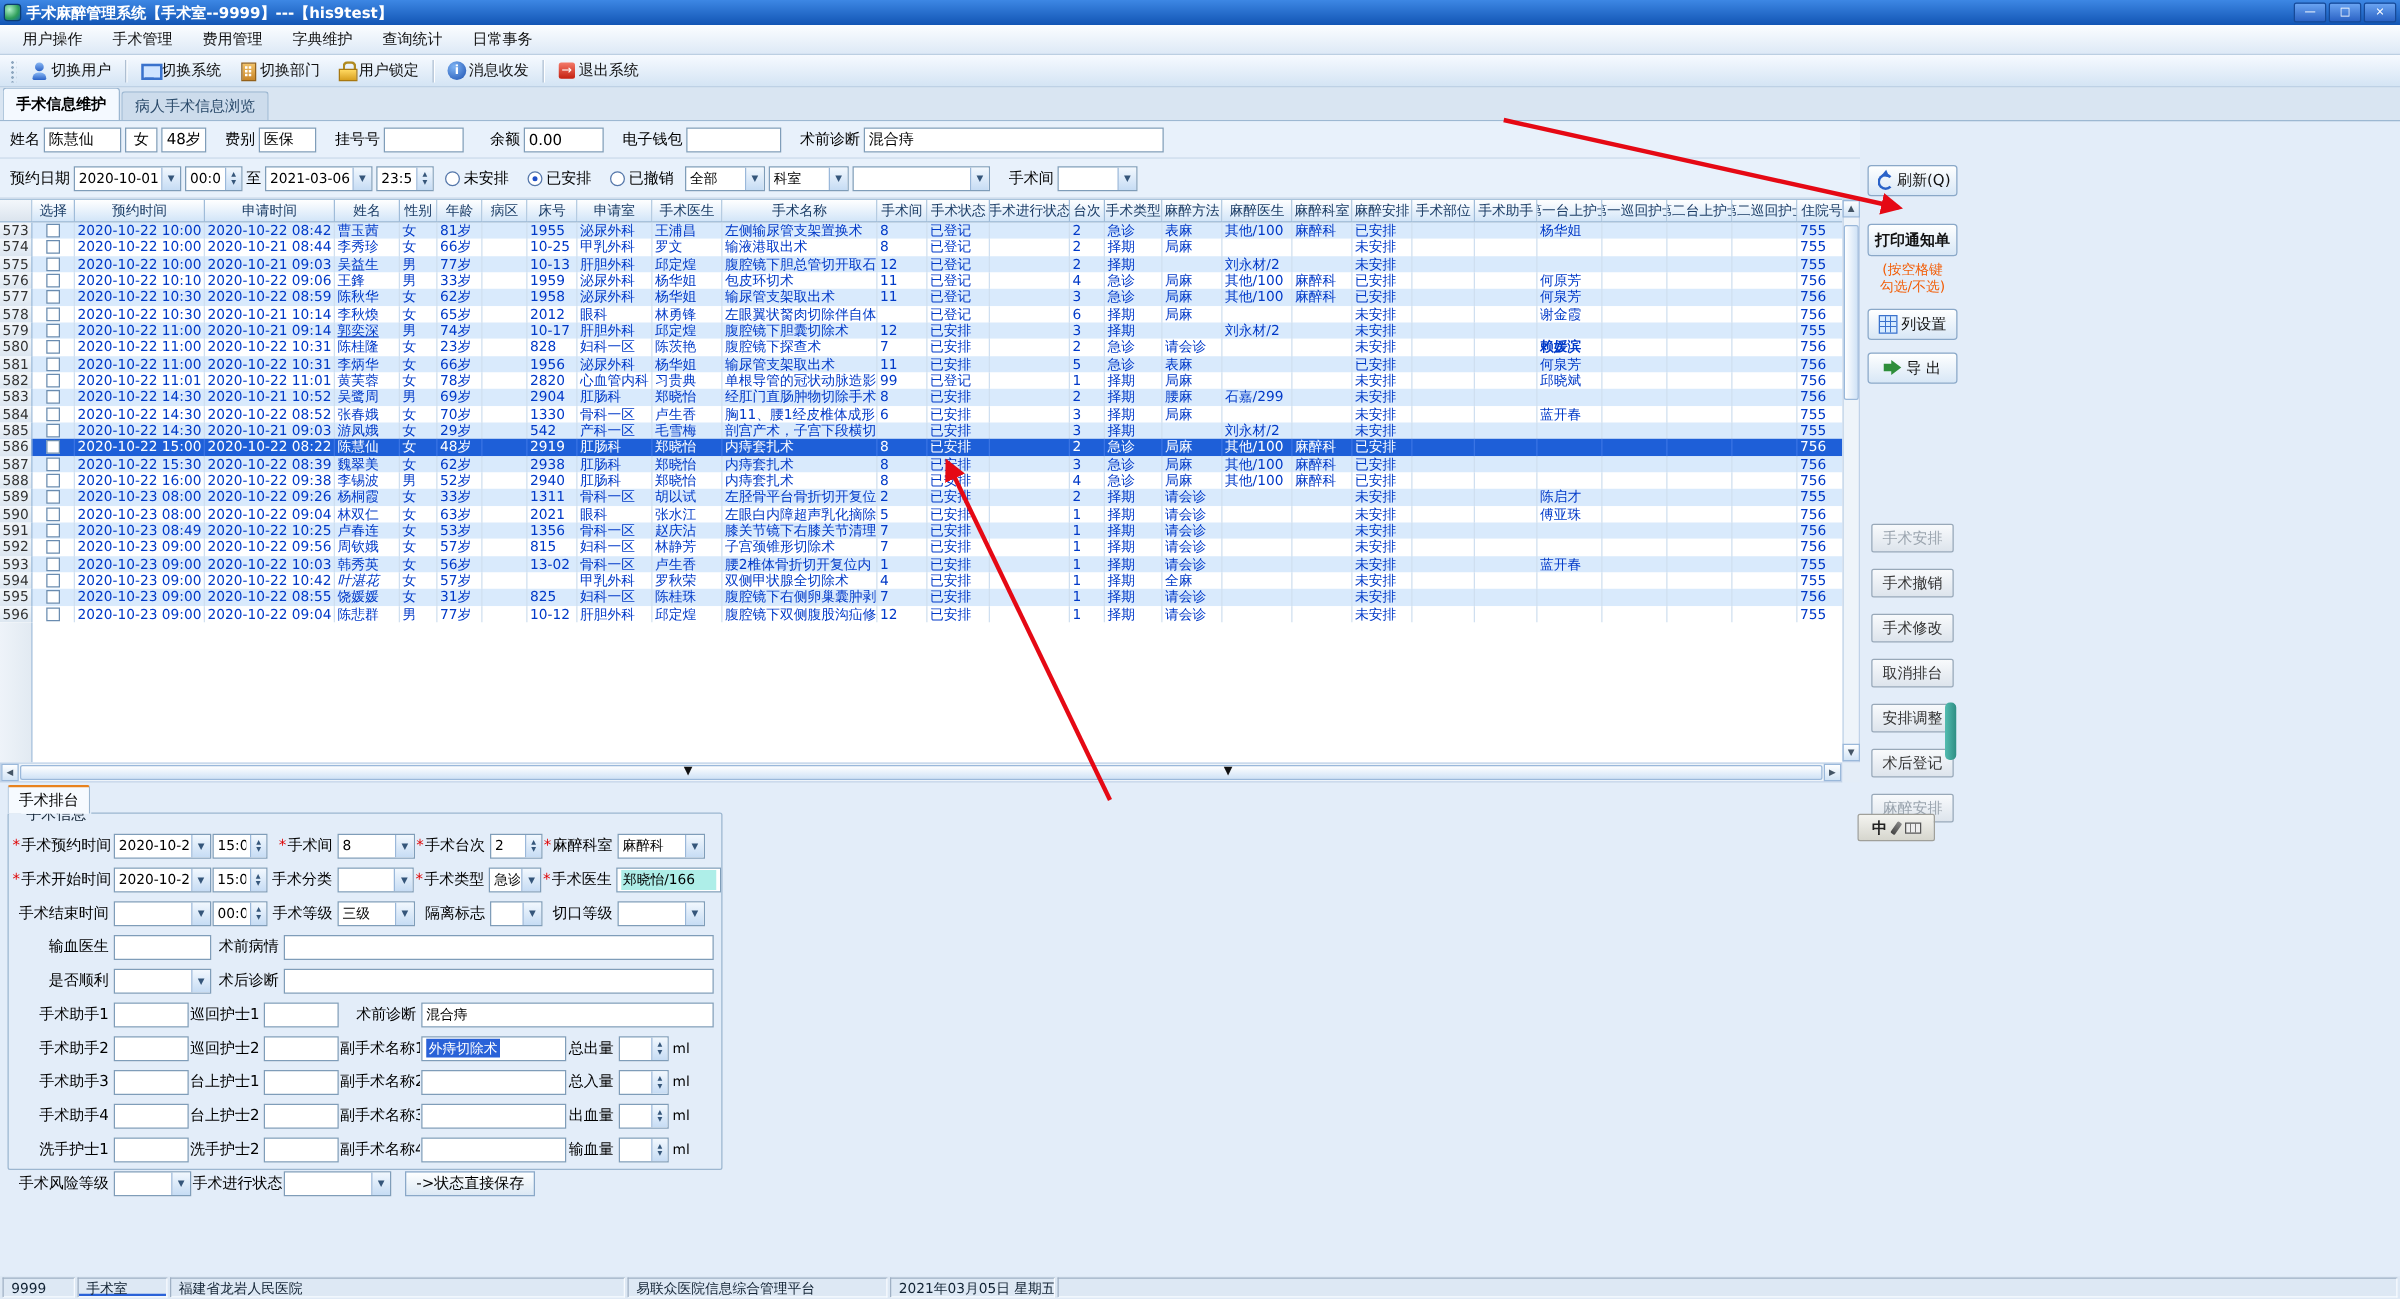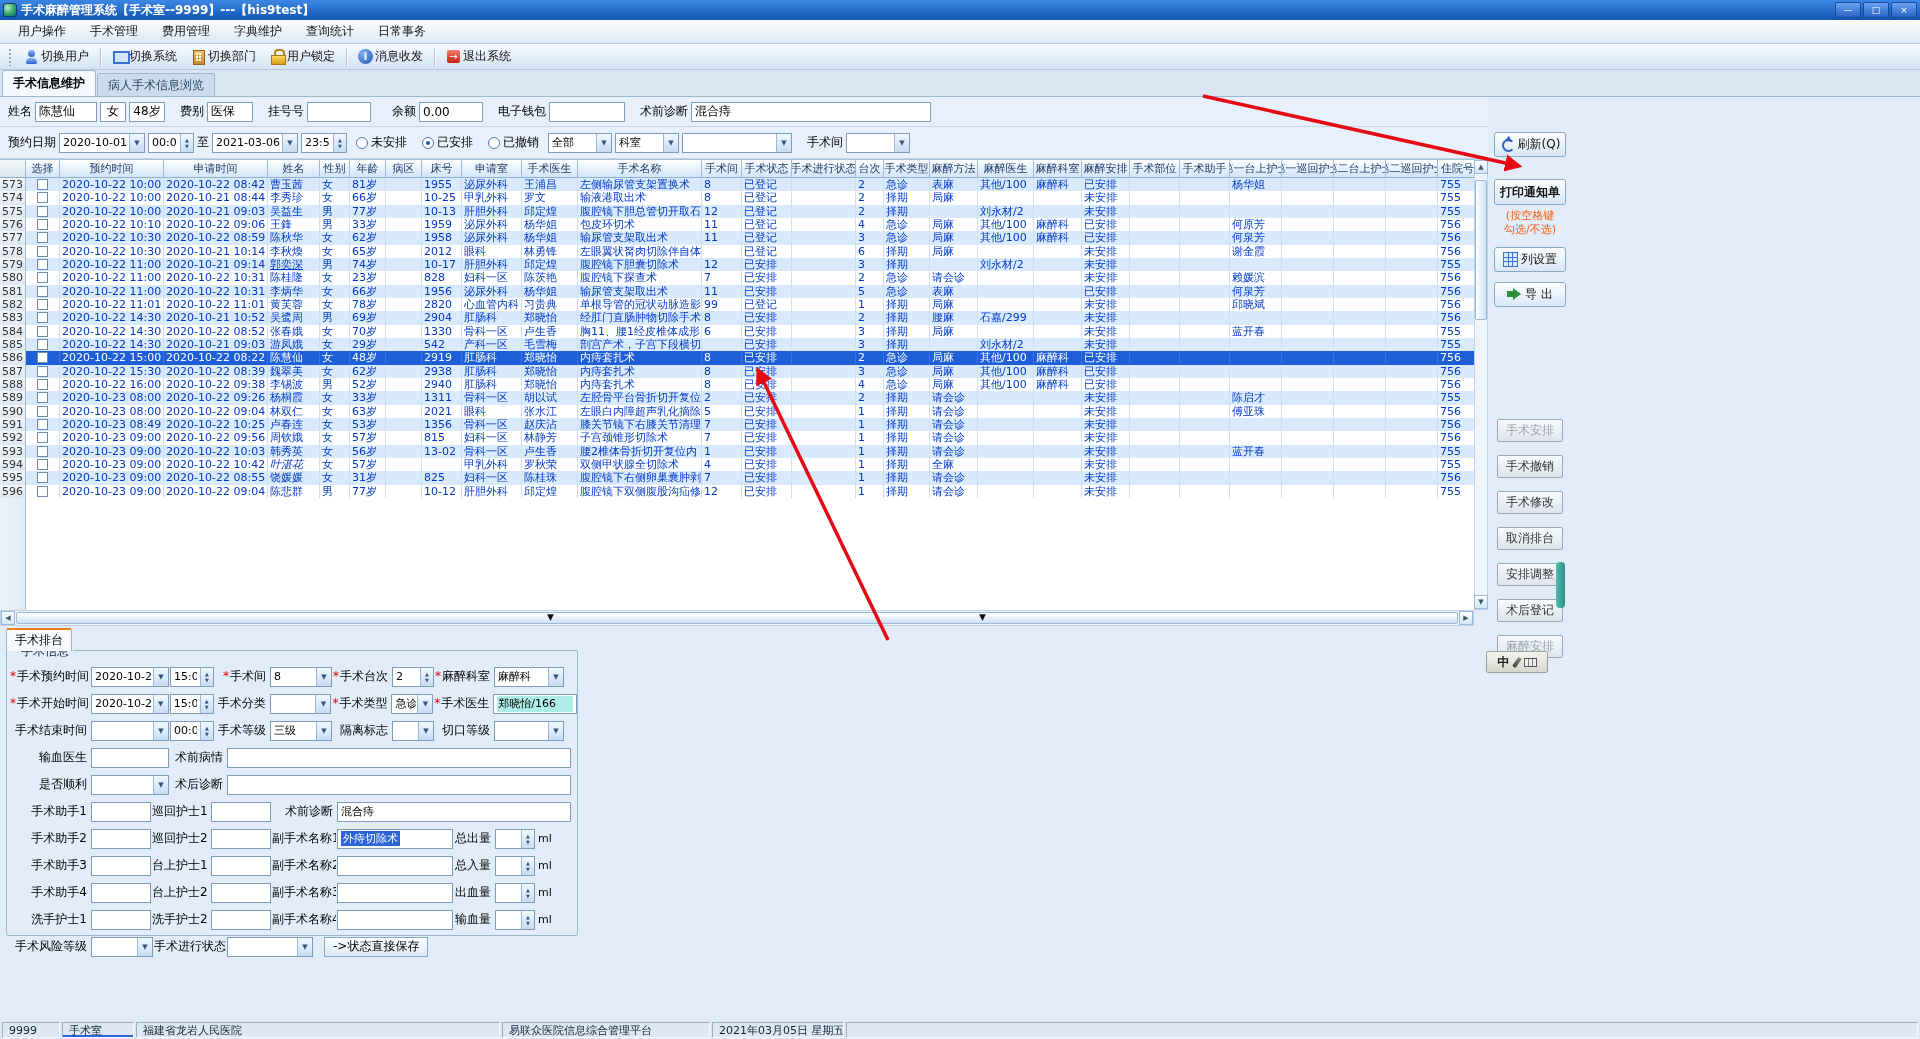--- a/index.html
+++ b/index.html
@@ -537,21 +537,21 @@
         <div class="cell" style="width: 50px;">已安排</div>
         <div class="cell" style="width: 64px;"></div>
         <div class="cell" style="width: 28px;">2</div>
         <div class="cell" style="width: 46px;">急诊</div>
         <div class="cell" style="width: 48px;">请会诊</div>
         <div class="cell" style="width: 56px;"></div>
         <div class="cell" style="width: 48px;"></div>
         <div class="cell" style="width: 48px;">未安排</div>
         <div class="cell" style="width: 50px;"></div>
         <div class="cell" style="width: 50px;"></div>
-        <div class="cell" style="width: 52px;">赖媛滨</div>
+        <div class="cell" style="width: 52px; font-weight: bold;">赖媛滨</div>
         <div class="cell" style="width: 52px;"></div>
         <div class="cell" style="width: 52px;"></div>
         <div class="cell" style="width: 52px;"></div>
         <div class="cell" style="width: 40px;">756</div>
       </div>
       <div class="trow tint">
         <div class="cell gut" style="width: 26px;">581</div>
         <div class="cell ccell" style="width: 34px;">
           <span class="cb"></span>
         </div>

